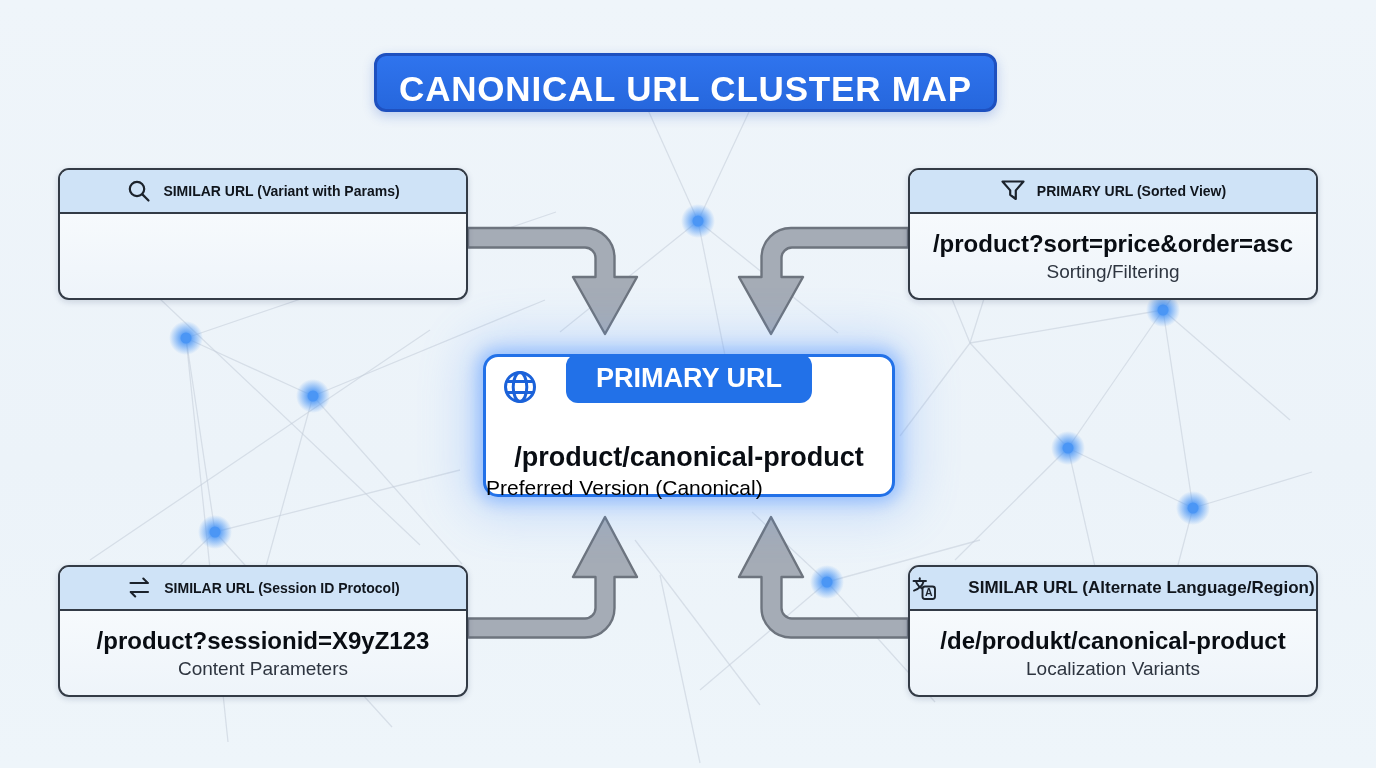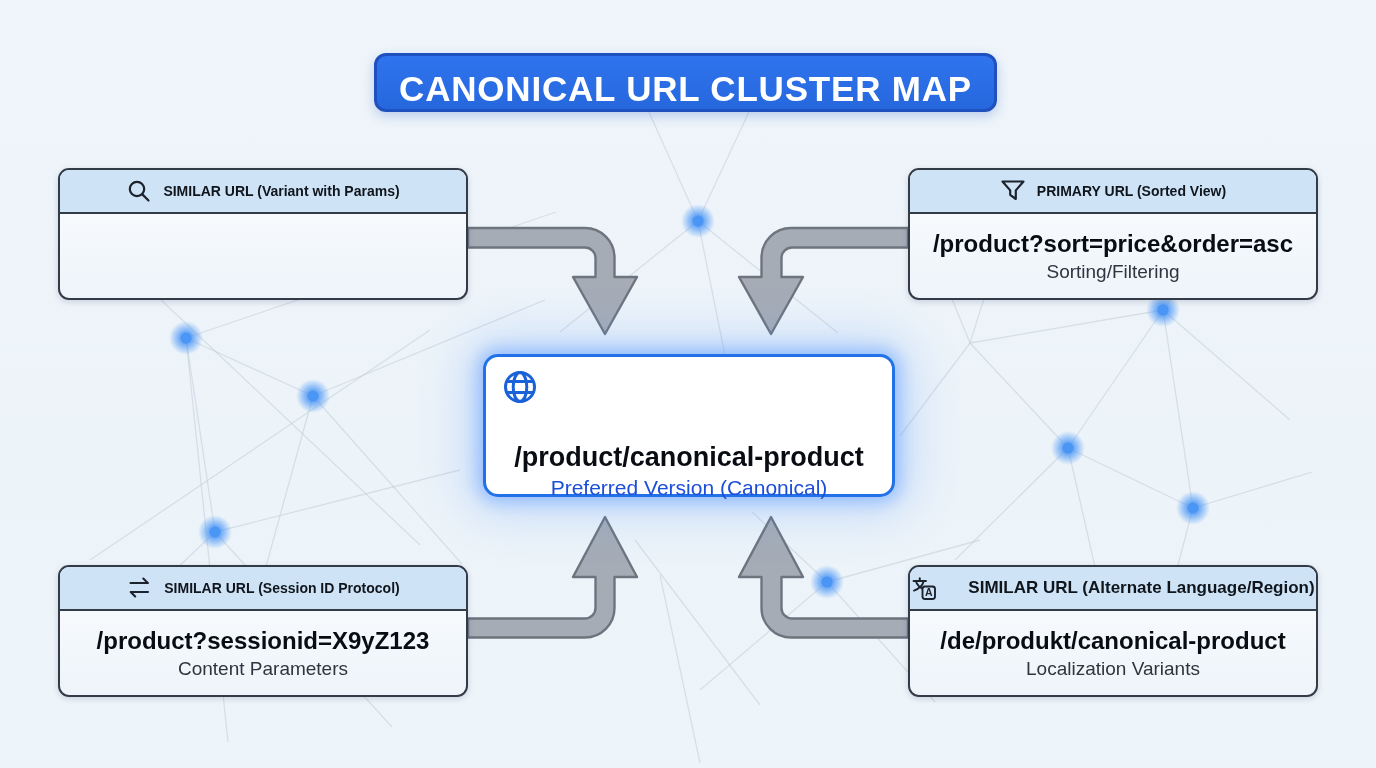--- a/index.html
+++ b/index.html
@@ -59,21 +59,21 @@
     background:#ffffff;border:3.5px solid #2271e8;border-radius:15px;
     box-shadow:0 0 16px 5px rgba(100,160,255,.55),0 0 48px 16px rgba(100,160,255,.30);
   }
   .badge{
     position:absolute;top:-3.5px;left:50%;transform:translateX(-50%);
     background:#2271e8;color:#ffffff;font-size:27px;font-weight:700;
     padding:9px 30px;border-radius:12px;white-space:nowrap;
   }
   .globe{position:absolute;left:16px;top:12px;width:36px;height:36px;}
   .primary .url{margin-top:85px;text-align:center;font-size:27px;}
-  .primary .caption{margin-top:3px;text-align:center;font-size:21px;color:#1d4ed8;}
+  .primary .caption{margin-top:3px;font-size:21px;color:#000000;}
 
   .icon{display:inline-flex;align-items:center;}
   .icon svg{display:block;}
 </style>
 </head>
 <body>
 
 <div class="stage">
 
   <svg class="net" width="1376" height="768">
@@ -223,17 +223,18 @@
 
   <div class="primary">
     <span class="icon globe">
       <svg width="36" height="36" viewBox="0 0 36 36" fill="none" stroke="#1b62d9" stroke-width="3">
         <circle cx="18" cy="18" r="14.5"></circle>
         <ellipse cx="18" cy="18" rx="6.8" ry="14.5"></ellipse>
         <line x1="4.4" y1="12.5" x2="31.6" y2="12.5"></line>
         <line x1="4.4" y1="23.5" x2="31.6" y2="23.5"></line>
       </svg>
     </span>
+    <div class="badge">PRIMARY URL</div>
     <div class="url">/product/canonical-product</div>
     <div class="caption">Preferred Version (Canonical)</div>
   </div>
 
 </div>
 
 </body></html>

